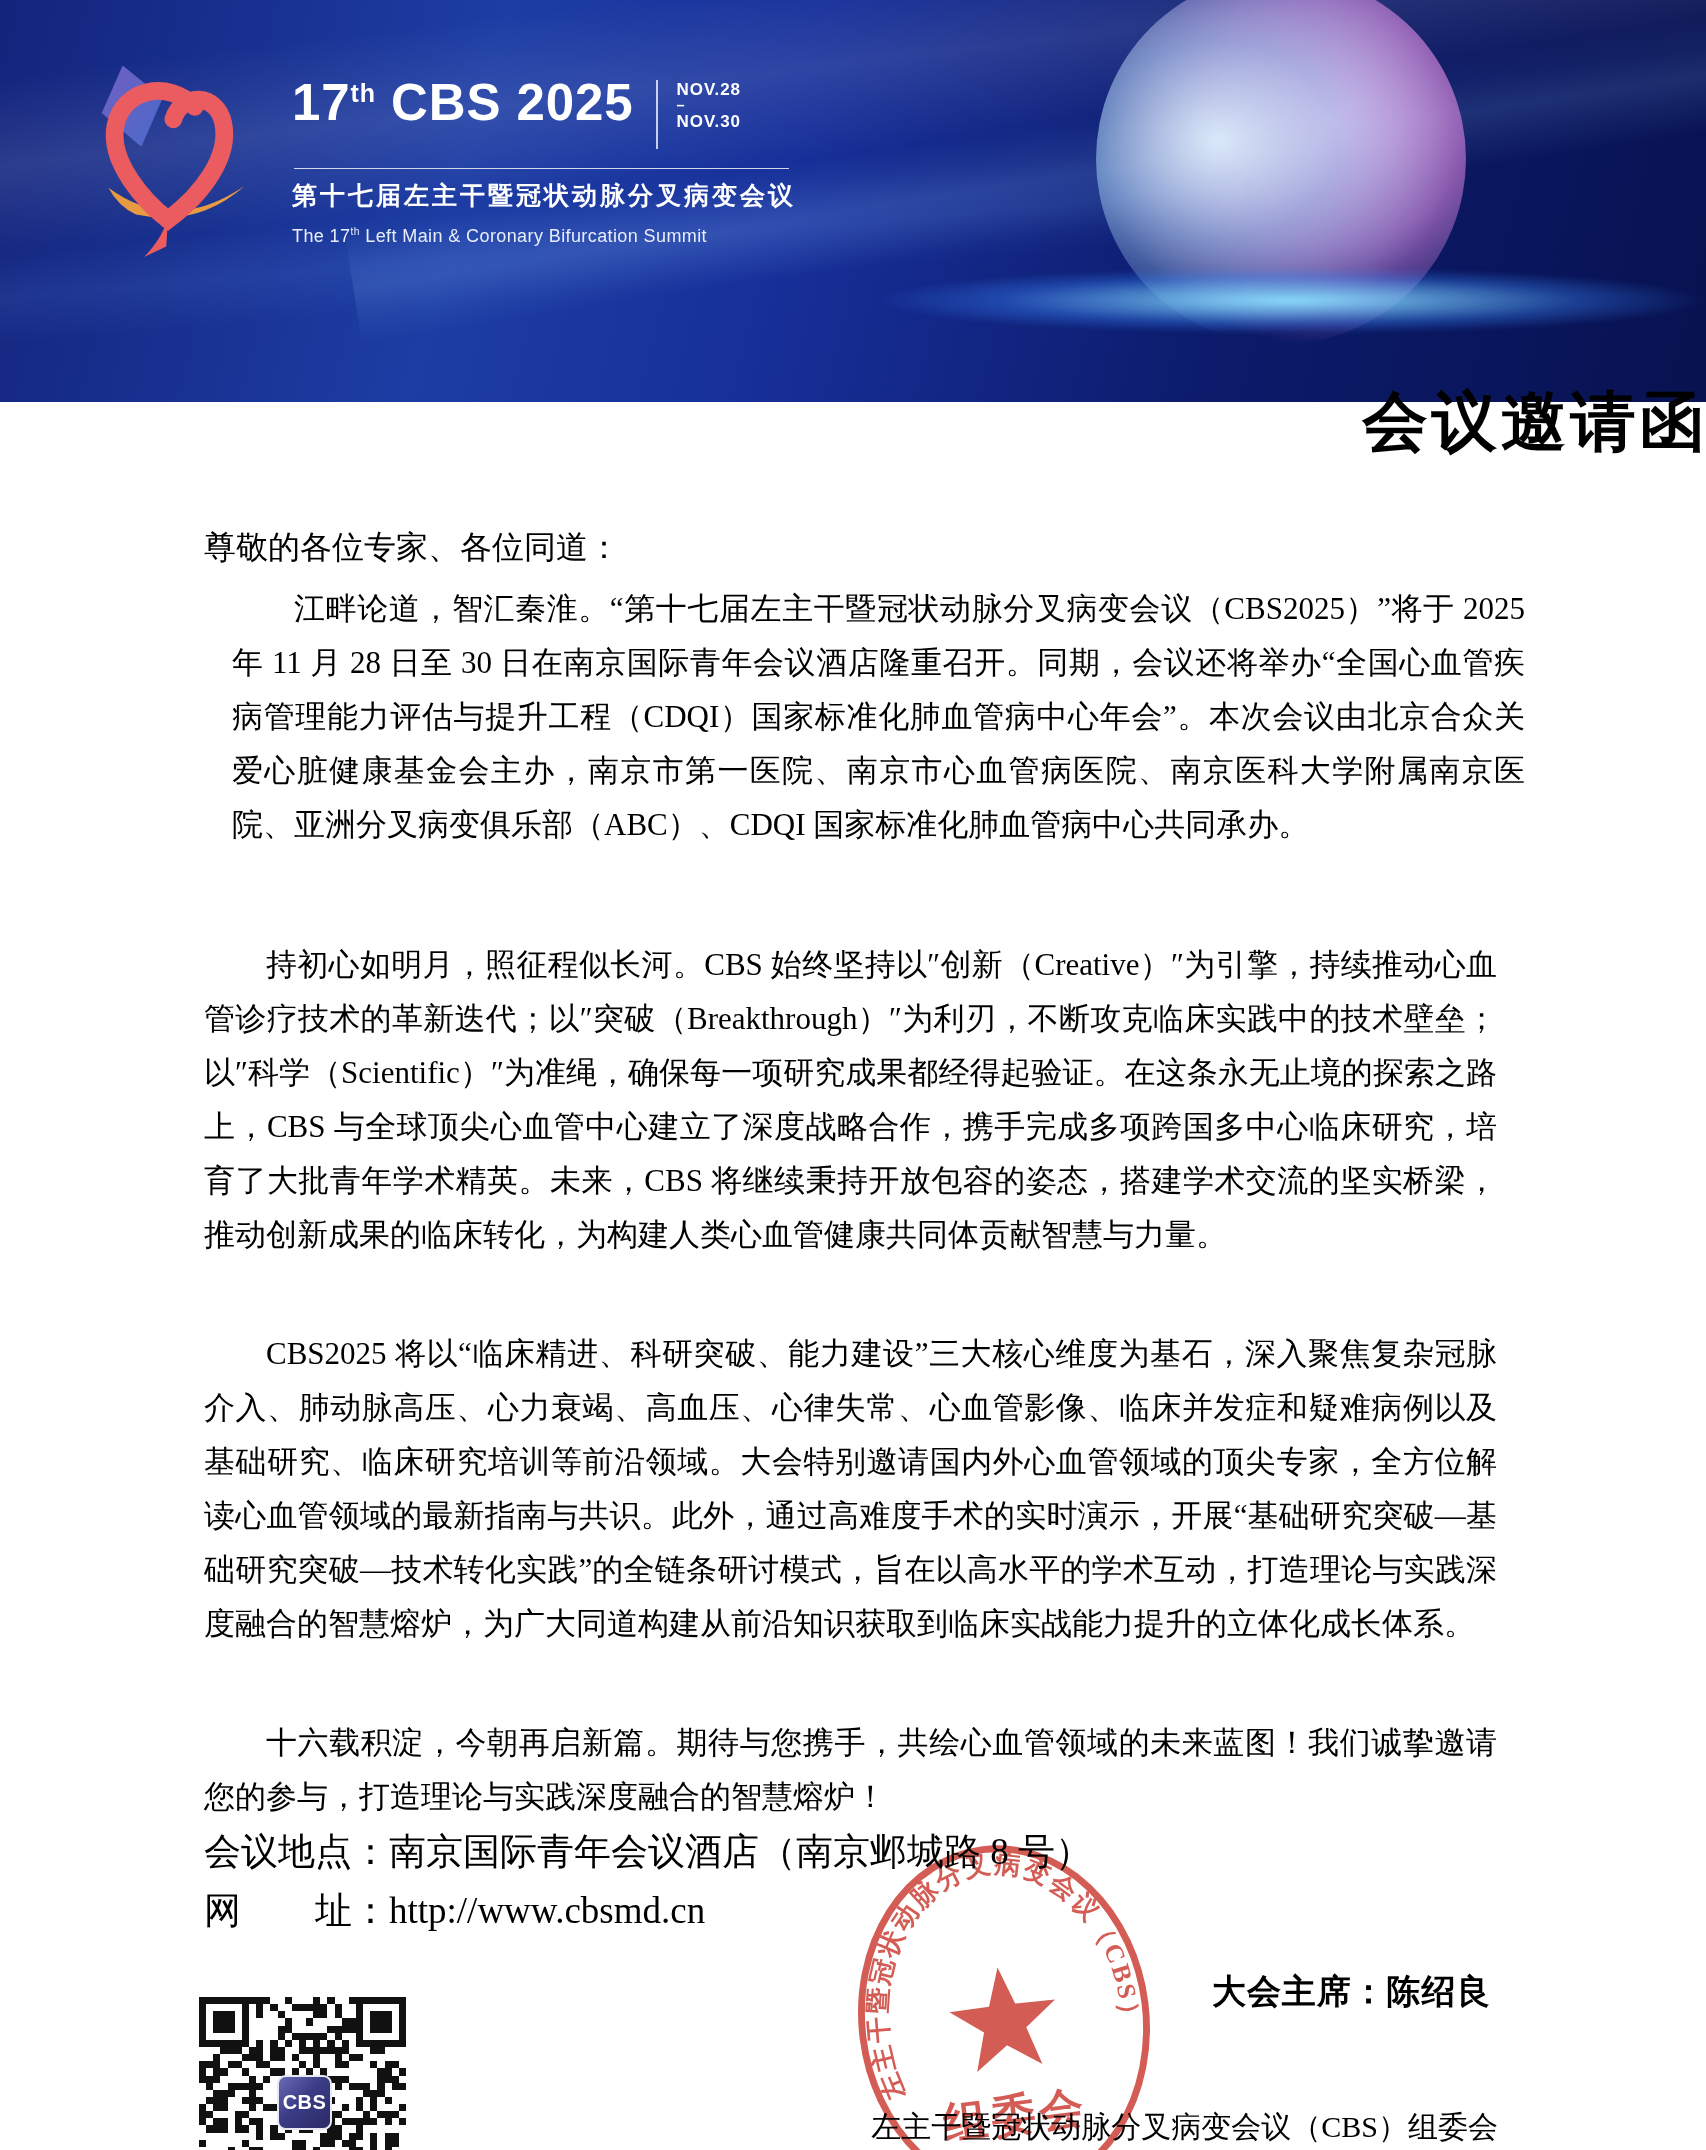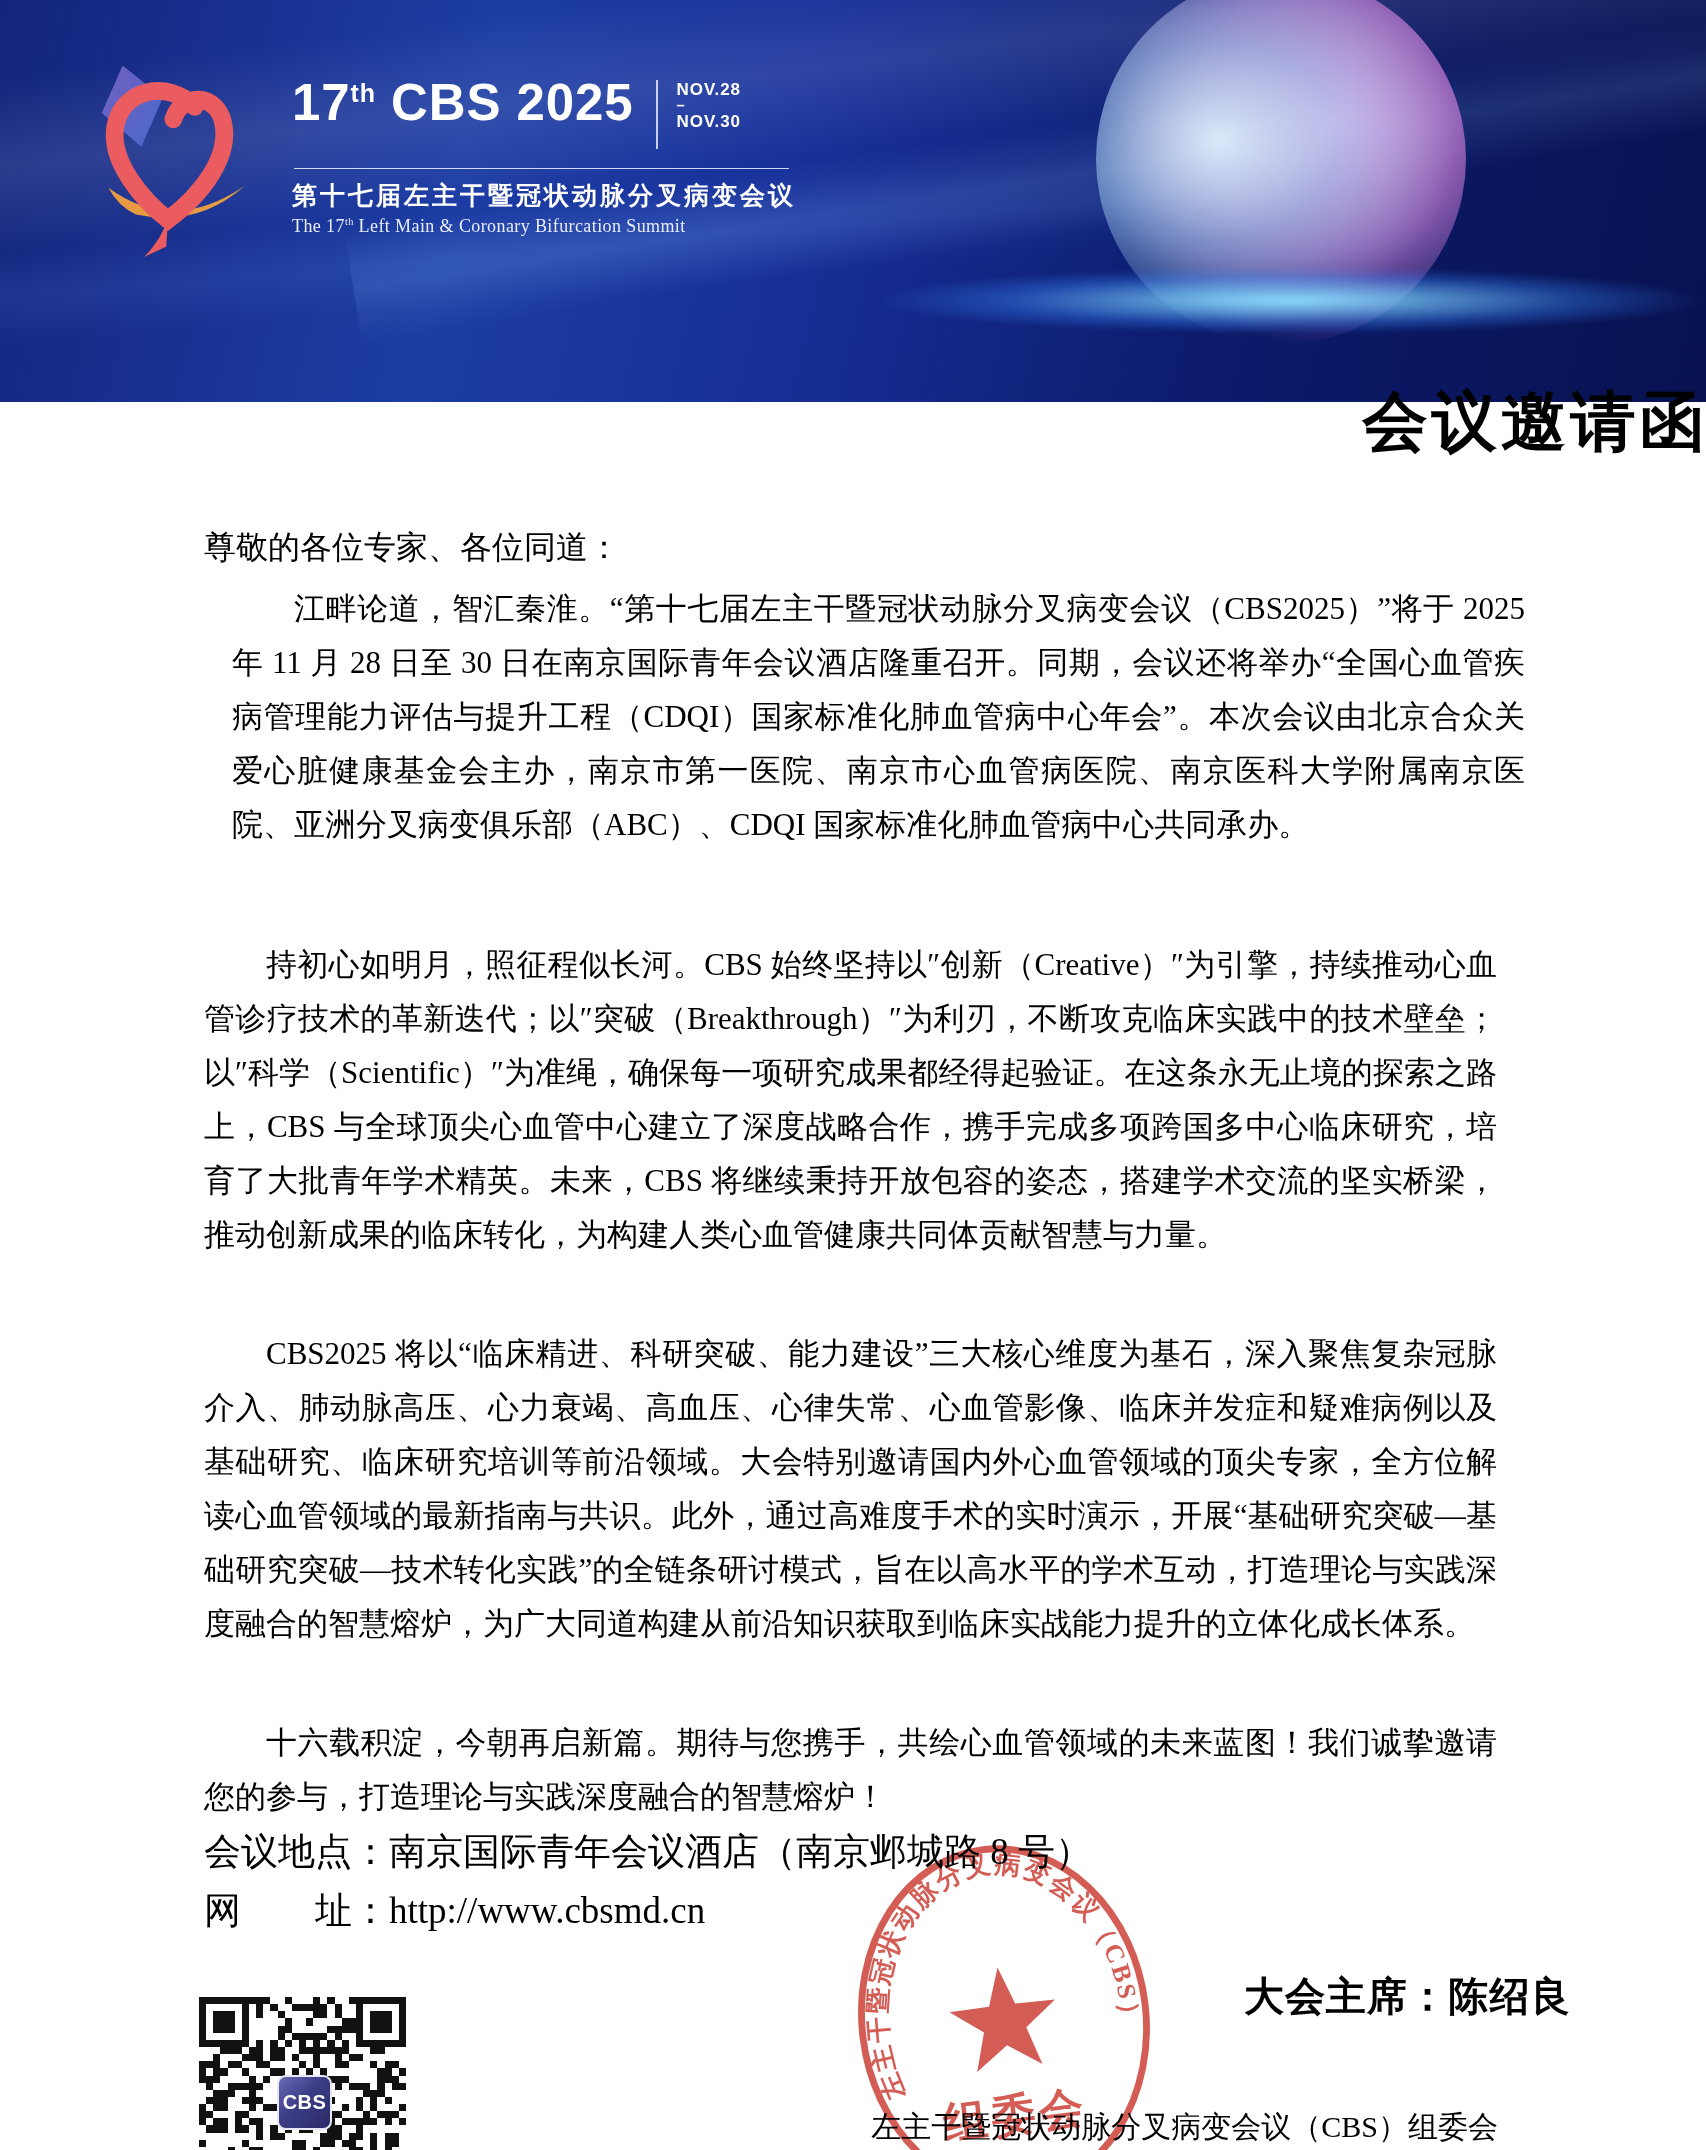--- a/index.html
+++ b/index.html
@@ -25,21 +25,21 @@
            filter:blur(2.2px);}
   .banner-text{position:absolute;left:292px;top:77px;color:#fff;font-family:"Liberation Sans","DejaVu Sans",sans-serif;}
   .evt-line{display:flex;align-items:flex-start;}
   .evt-main{font-size:51px;font-weight:bold;letter-spacing:0.9px;line-height:1;}
   .evt-main sup{font-size:25px;vertical-align:super;}
   .evt-divider{width:1.7px;height:69px;background:rgba(255,255,255,0.75);margin:2.6px 19px 0 22.4px;}
   .evt-dates{font-size:17px;font-weight:bold;line-height:20px;letter-spacing:0.9px;padding-top:3.4px;}
   .evt-dates .dash{line-height:11.2px;font-size:14.6px;}
   .hr-line{width:495px;height:1.7px;background:rgba(255,255,255,0.8);margin:19px 0 11.2px 1.7px;}
   .cn-title{font-size:25px;font-weight:bold;letter-spacing:3px;line-height:1.2;}
-  .en-title{font-size:18px;font-weight:400;letter-spacing:0.4px;margin-top:6px;color:#e9eefc;font-family:Liberation Serif, serif;}
+  .en-title{font-size:18px;font-weight:400;letter-spacing:0.4px;margin-top:16px;color:#e9eefc;}
   .en-title sup{font-size:10.3px;}
 
   
   .logo{position:absolute;left:55px;top:41px;width:202px;height:249px;}
 
   
   .doc-title{position:absolute;left:2px;top:378px;width:1707px;text-align:right;
              font-size:65px;font-weight:bold;letter-spacing:4.3px;}
   .salutation{position:absolute;left:204px;top:526px;font-size:32px;}
   .para{position:absolute;left:204px;width:1293px;font-size:31px;line-height:54px;
@@ -50,22 +50,22 @@
 
   
   .qr-wrap{position:absolute;left:199px;top:1997px;width:207px;height:207px;background:#fff;}
   .qr-wrap svg{width:207px;height:207px;display:block;}
   .qr-logo{position:absolute;left:78px;top:78px;width:51px;height:51px;border-radius:8.6px;
            background:linear-gradient(135deg,#6a6ab8 0%,#3c3c86 45%,#2a2a66 100%);
            border:2.2px solid #e8e8f4;display:flex;align-items:center;justify-content:center;
            color:#fff;font-family:"Liberation Sans",sans-serif;font-weight:bold;font-size:20px;letter-spacing:0.4px;}
 
   
-  .chairman{position:absolute;left:1212px;top:1969px;font-size:40px;font-weight:bold;
-            font-family:"Liberation Sans","DejaVu Sans",sans-serif;letter-spacing:0.9px;z-index:2;margin-left:32px;}
+  .chairman{position:absolute;left:1212px;top:1969px;font-size:34px;font-weight:bold;
+            font-family:"Liberation Sans","DejaVu Sans",sans-serif;letter-spacing:0.9px;z-index:2;}
   .committee{position:absolute;right:209px;top:2107px;font-size:30px;white-space:nowrap;z-index:2;}
 
   
   .stamp{position:absolute;left:852px;top:1838px;width:304px;height:365px;z-index:3;
          mix-blend-mode:multiply;opacity:0.9;transform:rotate(-7deg);}
 </style>
 </head>
 <body>
 
 <div class="page">

